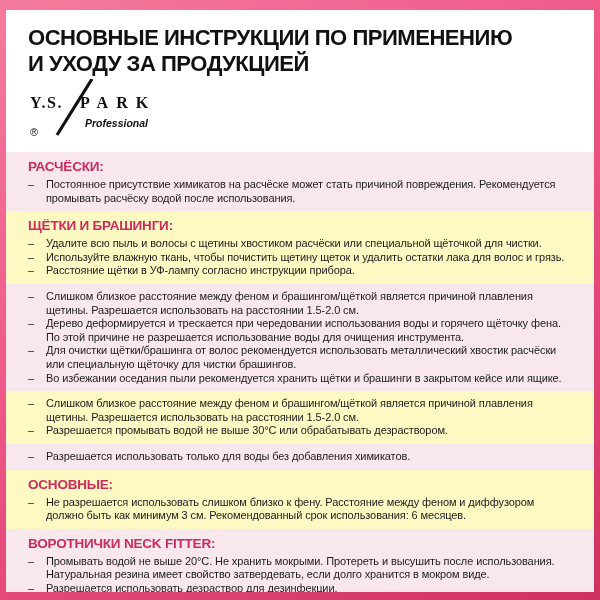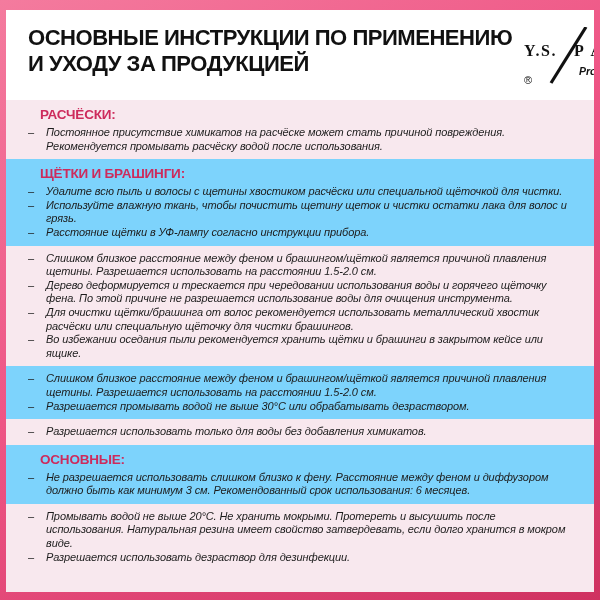--- a/index.html
+++ b/index.html
@@ -20,61 +20,62 @@
     background: #ffffff;
     display: flex; flex-direction: column;
     overflow: hidden;
   }
   .header {
     display: flex;
     justify-content: space-between;
     align-items: flex-start;
     padding: 15px 16px 9px 22px;
     background: #ffffff;
+    flex-direction: column;
   }
   .title {
     font-weight: bold;
     color: #111111;
     font-size: 22.5px;
     line-height: 26px;
     letter-spacing: -0.5px;
     transform: scaleX(0.98);
     transform-origin: left top;
     white-space: nowrap;
   }
   .logo { flex-shrink: 0; margin-top: 2px; }
   .sections { flex: 1; display: flex; flex-direction: column; }
   .section {
     padding: 6px 22px 6px 22px;
-    background: #7dd3fc;
+    background: #fef9c3;
   }
   .section.pink { background: #f8e8ee; }
   .section:last-child { flex: 1; }
   .section-title {
     color: #cd2b5c;
     font-weight: bold;
     font-size: 13.5px;
     line-height: 16px;
-    margin: 1px 0 3px 12px;
+    margin: 1px 0 3px 0;
     letter-spacing: -0.2px;
   }
   .bullet {
     display: flex;
     align-items: flex-start;
     color: #1c1c1c;
     font-size: 11px;
     line-height: 13.6px;
   }
   .bullet .dash {
     flex-shrink: 0;
     width: 9px;
     margin-right: 9px;
     text-align: left;
   }
-  .bullet .text { flex: 1; letter-spacing: -0.1px; font-style: italic; }
+  .bullet .text { flex: 1; letter-spacing: -0.1px; }
 </style>
 </head>
 <body>
 
 <div class="frame">
   <div class="page">
 
     <div class="header">
       <div class="title">
         <div>ОСНОВНЫЕ ИНСТРУКЦИИ ПО ПРИМЕНЕНИЮ</div>
@@ -105,21 +106,21 @@
   <div class="section">
     <div class="section-title">ЩЁТКИ И БРАШИНГИ:</div>
     <div class="bullets">
   <div class="bullet">
     <span class="dash">–</span>
     <span class="text">Удалите всю пыль и волосы с щетины хвостиком расчёски или специальной щёточкой для чистки.</span>
   </div>
 
   <div class="bullet">
     <span class="dash">–</span>
-    <span class="text">Используйте влажную ткань, чтобы почистить щетину щеток и чистки остатки лака для волос и грязь.</span>
+    <span class="text">Используйте влажную ткань, чтобы почистить щетину щеток и удалить остатки лака для волос и грязь.</span>
   </div>
 
   <div class="bullet">
     <span class="dash">–</span>
     <span class="text">Расстояние щётки в УФ-лампу согласно инструкции прибора.</span>
   </div>
 </div>
   </div>
 
   <div class="section pink">
@@ -173,20 +174,21 @@
     <div class="section-title">ОСНОВНЫЕ:</div>
     <div class="bullets">
   <div class="bullet">
     <span class="dash">–</span>
     <span class="text">Не разрешается использовать слишком близко к фену. Расстояние между феном и диффузором должно быть как минимум 3 см. Рекомендованный срок использования: 6 месяцев.</span>
   </div>
 </div>
   </div>
 
   <div class="section pink">
+    <div class="section-title">ВОРОТНИЧКИ NECK FITTER:</div>
     <div class="bullets">
   <div class="bullet">
     <span class="dash">–</span>
     <span class="text">Промывать водой не выше 20°C. Не хранить мокрыми. Протереть и высушить после использования. Натуральная резина имеет свойство затвердевать, если долго хранится в мокром виде.</span>
   </div>
 
   <div class="bullet">
     <span class="dash">–</span>
     <span class="text">Разрешается использовать дезраствор для дезинфекции.</span>
   </div>

